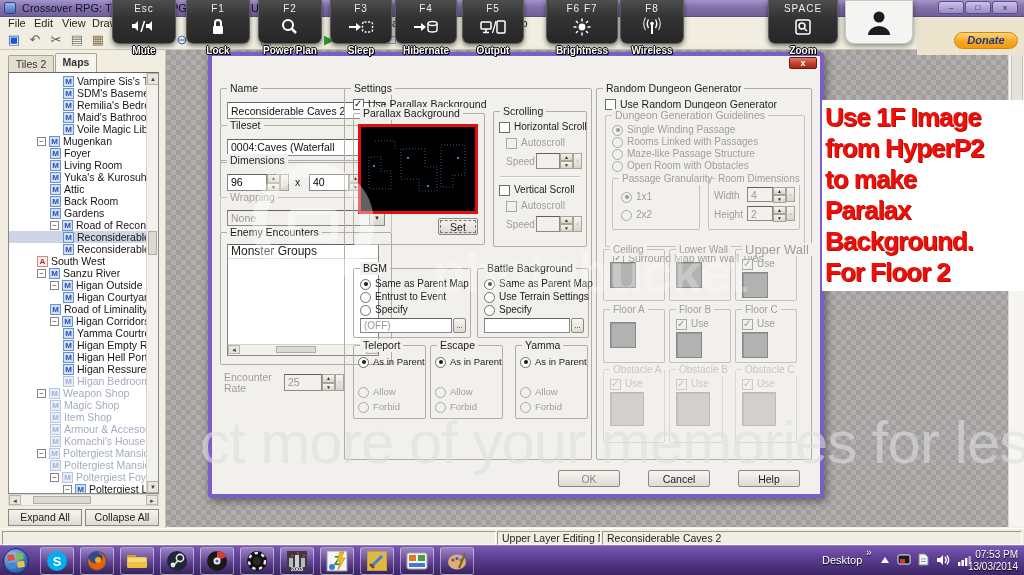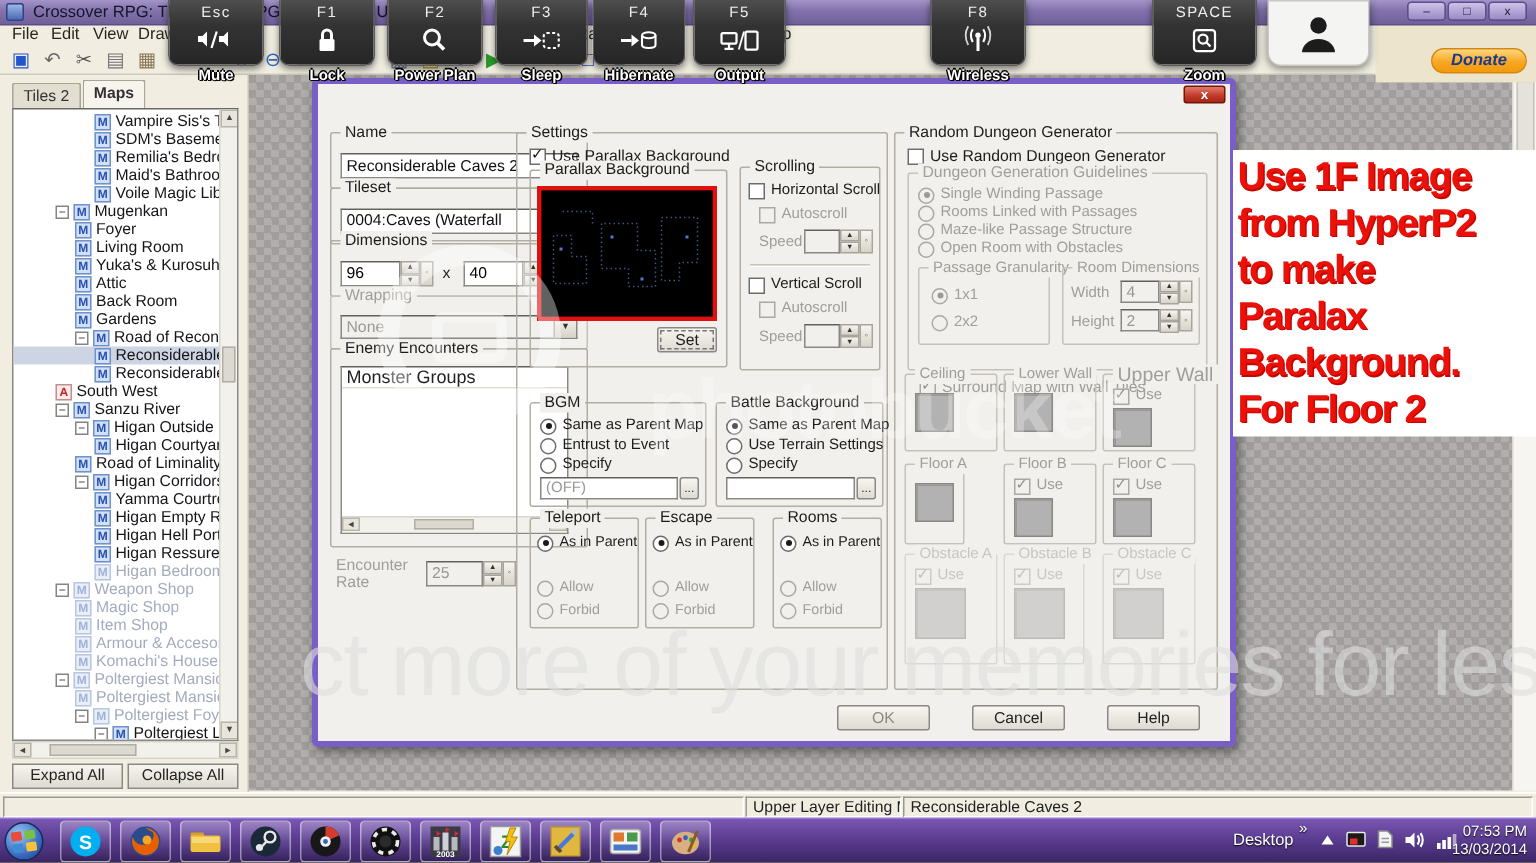--- a/index.html
+++ b/index.html
@@ -553,21 +553,21 @@
         <div class="row dis" style="left:4px;top:40px;font-size:9.5px;">
           <div class="rd"></div>
             <span>Allow</span>
         </div>
         <div class="row dis" style="left:4px;top:55px;font-size:9.5px;">
           <div class="rd"></div>
             <span>Forbid</span>
         </div>
       </div>
       <div class="grp" style="left:170px;top:256px;width:73px;height:74px;">
-        <div class="gl">Rooms</div>
+        <div class="gl">Yamma</div>
         <div class="row" style="left:4px;top:10px;font-size:9.5px;">
           <div class="rd sel"></div>
             <span>As in Parent</span>
         </div>
         <div class="row dis" style="left:4px;top:40px;font-size:9.5px;">
           <div class="rd"></div>
             <span>Allow</span>
         </div>
         <div class="row dis" style="left:4px;top:55px;font-size:9.5px;">
           <div class="rd"></div>
@@ -647,21 +647,21 @@
             <div class="swatch" style="left: 6px; top: 12px; width: 26px; height: 26px;"></div>
           </div>
           <div class="grp dis tile" style="left: 138px; top: 160px; width: 62px; height: 52px;">
             <div class="gl" style="font-size: 13px;">Upper Wall</div>
             <div class="row dis" style="left: 6px; top: 8px; font-size: 10px;">
               <div class="cb on"></div>
               <span>Use</span>
             </div>
             <div class="swatch" style="left: 6px; top: 22px; width: 26px; height: 26px;"></div>
           </div>
-          <div class="grp dis tile" style="left: 6px; top: 220px; width: 40px; height: 54px;">
+          <div class="grp dis tile" style="left: 6px; top: 220px; width: 62px; height: 54px;">
             <div class="gl" style="font-size: 10px;">Floor A</div>
             <div class="swatch" style="left: 6px; top: 12px; width: 26px; height: 26px;"></div>
           </div>
           <div class="grp dis tile" style="left: 72px; top: 220px; width: 62px; height: 54px;">
             <div class="gl" style="font-size: 10px;">Floor B</div>
             <div class="row dis" style="left: 6px; top: 8px; font-size: 10px;">
               <div class="cb on"></div>
               <span>Use</span>
             </div>
             <div class="swatch" style="left: 6px; top: 22px; width: 26px; height: 26px;"></div>
@@ -933,20 +933,39 @@
           <svg xmlns="http://www.w3.org/2000/svg" width="26" height="20" viewBox="0 0 26 20">
             <rect x="1" y="5" width="10" height="7" rx="1" fill="none" stroke="#fff" stroke-width="1.5"></rect>
             <line x1="6" y1="12" x2="6" y2="15" stroke="#fff" stroke-width="1.5"></line>
             <line x1="3" y1="15.5" x2="9" y2="15.5" stroke="#fff" stroke-width="1.5"></line>
             <line x1="12.5" y1="16" x2="16" y2="4" stroke="#fff" stroke-width="1.2"></line>
             <rect x="17" y="4" width="8" height="12" rx="1" fill="none" stroke="#fff" stroke-width="1.5"></rect>
           </svg>
         </div>
         <div class="okcap">Output</div>
       </div>
+      <div class="okey" style="left: 546px; width: 72px;">
+        <div class="okname">F6   F7</div>
+        <div class="okicon">
+          <svg xmlns="http://www.w3.org/2000/svg" width="26" height="20" viewBox="0 0 26 20">
+            <circle cx="13" cy="10" r="3.4" fill="#fff"></circle>
+            <g stroke="#fff" stroke-width="1.5">
+              <line x1="13" y1="1.5" x2="13" y2="4.5"></line>
+              <line x1="13" y1="15.5" x2="13" y2="18.5"></line>
+              <line x1="4.5" y1="10" x2="7.5" y2="10"></line>
+              <line x1="18.5" y1="10" x2="21.5" y2="10"></line>
+              <line x1="7" y1="4" x2="9" y2="6"></line>
+              <line x1="17" y1="14" x2="19" y2="16"></line>
+              <line x1="7" y1="16" x2="9" y2="14"></line>
+              <line x1="17" y1="6" x2="19" y2="4"></line>
+            </g>
+          </svg>
+        </div>
+        <div class="okcap">Brightness</div>
+      </div>
       <div class="okey" style="left: 620px; width: 64px;">
         <div class="okname">F8</div>
         <div class="okicon">
           <svg xmlns="http://www.w3.org/2000/svg" width="26" height="20" viewBox="0 0 26 20">
             <line x1="13" y1="8" x2="13" y2="17" stroke="#fff" stroke-width="2"></line>
             <circle cx="13" cy="6.5" r="1.8" fill="#fff"></circle>
             <path d="M9.5 11 Q7 6.5 9.5 2.5" fill="none" stroke="#fff" stroke-width="1.4"></path>
             <path d="M16.5 11 Q19 6.5 16.5 2.5" fill="none" stroke="#fff" stroke-width="1.4"></path>
             <path d="M6.5 13 Q3 6.5 6.5 0.5" fill="none" stroke="#fff" stroke-width="1.2" opacity=".8"></path>
             <path d="M19.5 13 Q23 6.5 19.5 0.5" fill="none" stroke="#fff" stroke-width="1.2" opacity=".8"></path>

